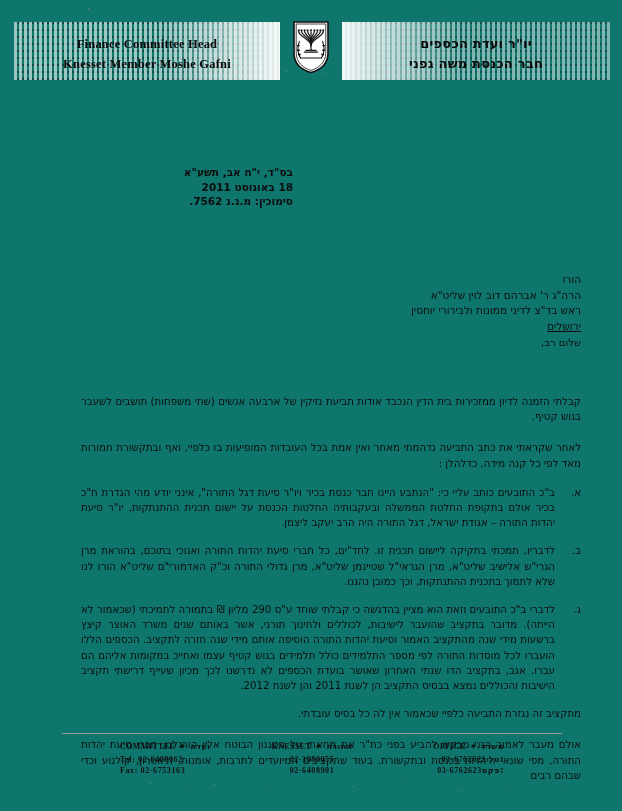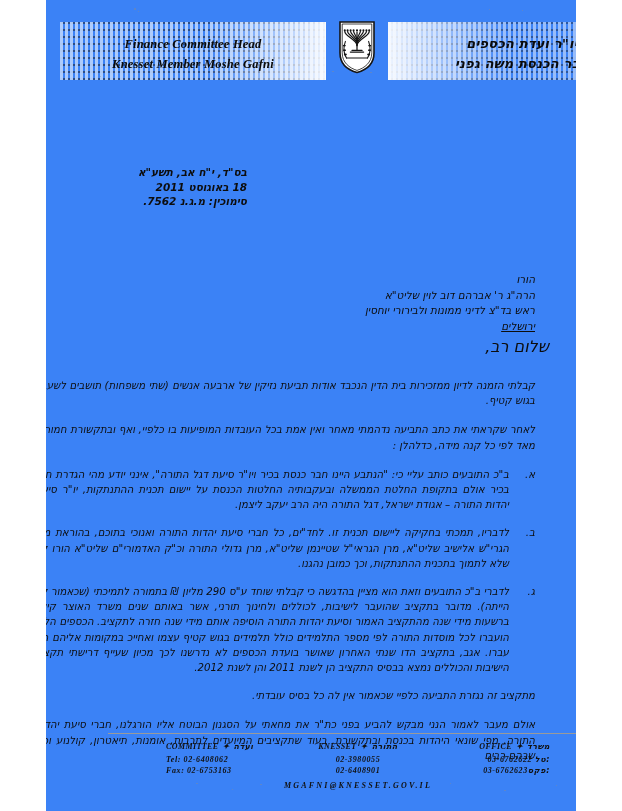--- a/index.html
+++ b/index.html
@@ -7,26 +7,25 @@
     margin: 0;
     padding: 0;
     background: #ffffff;
   }
   body {
     font-family: "DejaVu Sans", sans-serif;
     color: #0d0d0d;
   }
   #page {
     position: relative;
-    width: 530px;
+    width: 622px;
     height: 811px;
     overflow: hidden;
-    background: #3b82f6;
+    background: #0f766e;
     margin: 0 auto;
-    font-style: italic;
   }
 
   
   .speck {
     position: absolute;
     background: #8c8c8c;
     border-radius: 50%;
     opacity: .55;
   }
 
@@ -147,40 +146,40 @@
     font-family: "DejaVu Sans", sans-serif;
   }
   #addressee .city {
     text-decoration: underline;
   }
 
   
   #greeting {
     position: absolute;
     top: 337px;
-    right: 27px;
+    right: 41px;
     direction: rtl;
-    font-size: 16px;
+    font-size: 10px;
     font-family: "DejaVu Sans", sans-serif;
   }
 
   
   #body-text {
     position: absolute;
     top: 378px;
     right: 41px;
     width: 500px;
     direction: rtl;
     text-align: justify;
     font-size: 10.2px;
     line-height: 15.2px;
     font-family: "DejaVu Sans", sans-serif;
   }
   #body-text p {
-    margin: 0 0 14px 0;
+    margin: 16px 0 14px 0;
     text-align: justify;
   }
   #body-text p:last-child { margin-bottom: 0; }
 
   ol.clauses {
     list-style: none;
     margin: 0;
     padding: 0;
   }
   ol.clauses li {
@@ -395,21 +394,20 @@
           <span>03-6762622</span>
           <span class="heb">טל:</span>
         </div>
         <div class="frow">
           <span>03-6762623</span><span class="heb">פקס:</span>
         </div>
       </div>
 
     </div>
 
-    <div id="footer-email">MGAFNI@KNESSET.GOV.IL</div>
   </div>
 
   <div class="speck" style="left:88px;  top:8px;   width:2px; height:2px;"></div>
   <div class="speck" style="left:92px;  top:11px;  width:1px; height:1px;"></div>
   <div class="speck" style="left:443px; top:9px;   width:1px; height:1px;"></div>
   <div class="speck" style="left:476px; top:10px;  width:1px; height:1px;"></div>
   <div class="speck" style="left:22px;  top:74px;  width:2px; height:1px;"></div>
   <div class="speck" style="left:54px;  top:76px;  width:1px; height:1px;"></div>
   <div class="speck" style="left:286px; top:71px;  width:2px; height:1px;"></div>
   <div class="speck" style="left:324px; top:72px;  width:2px; height:1px;"></div>

